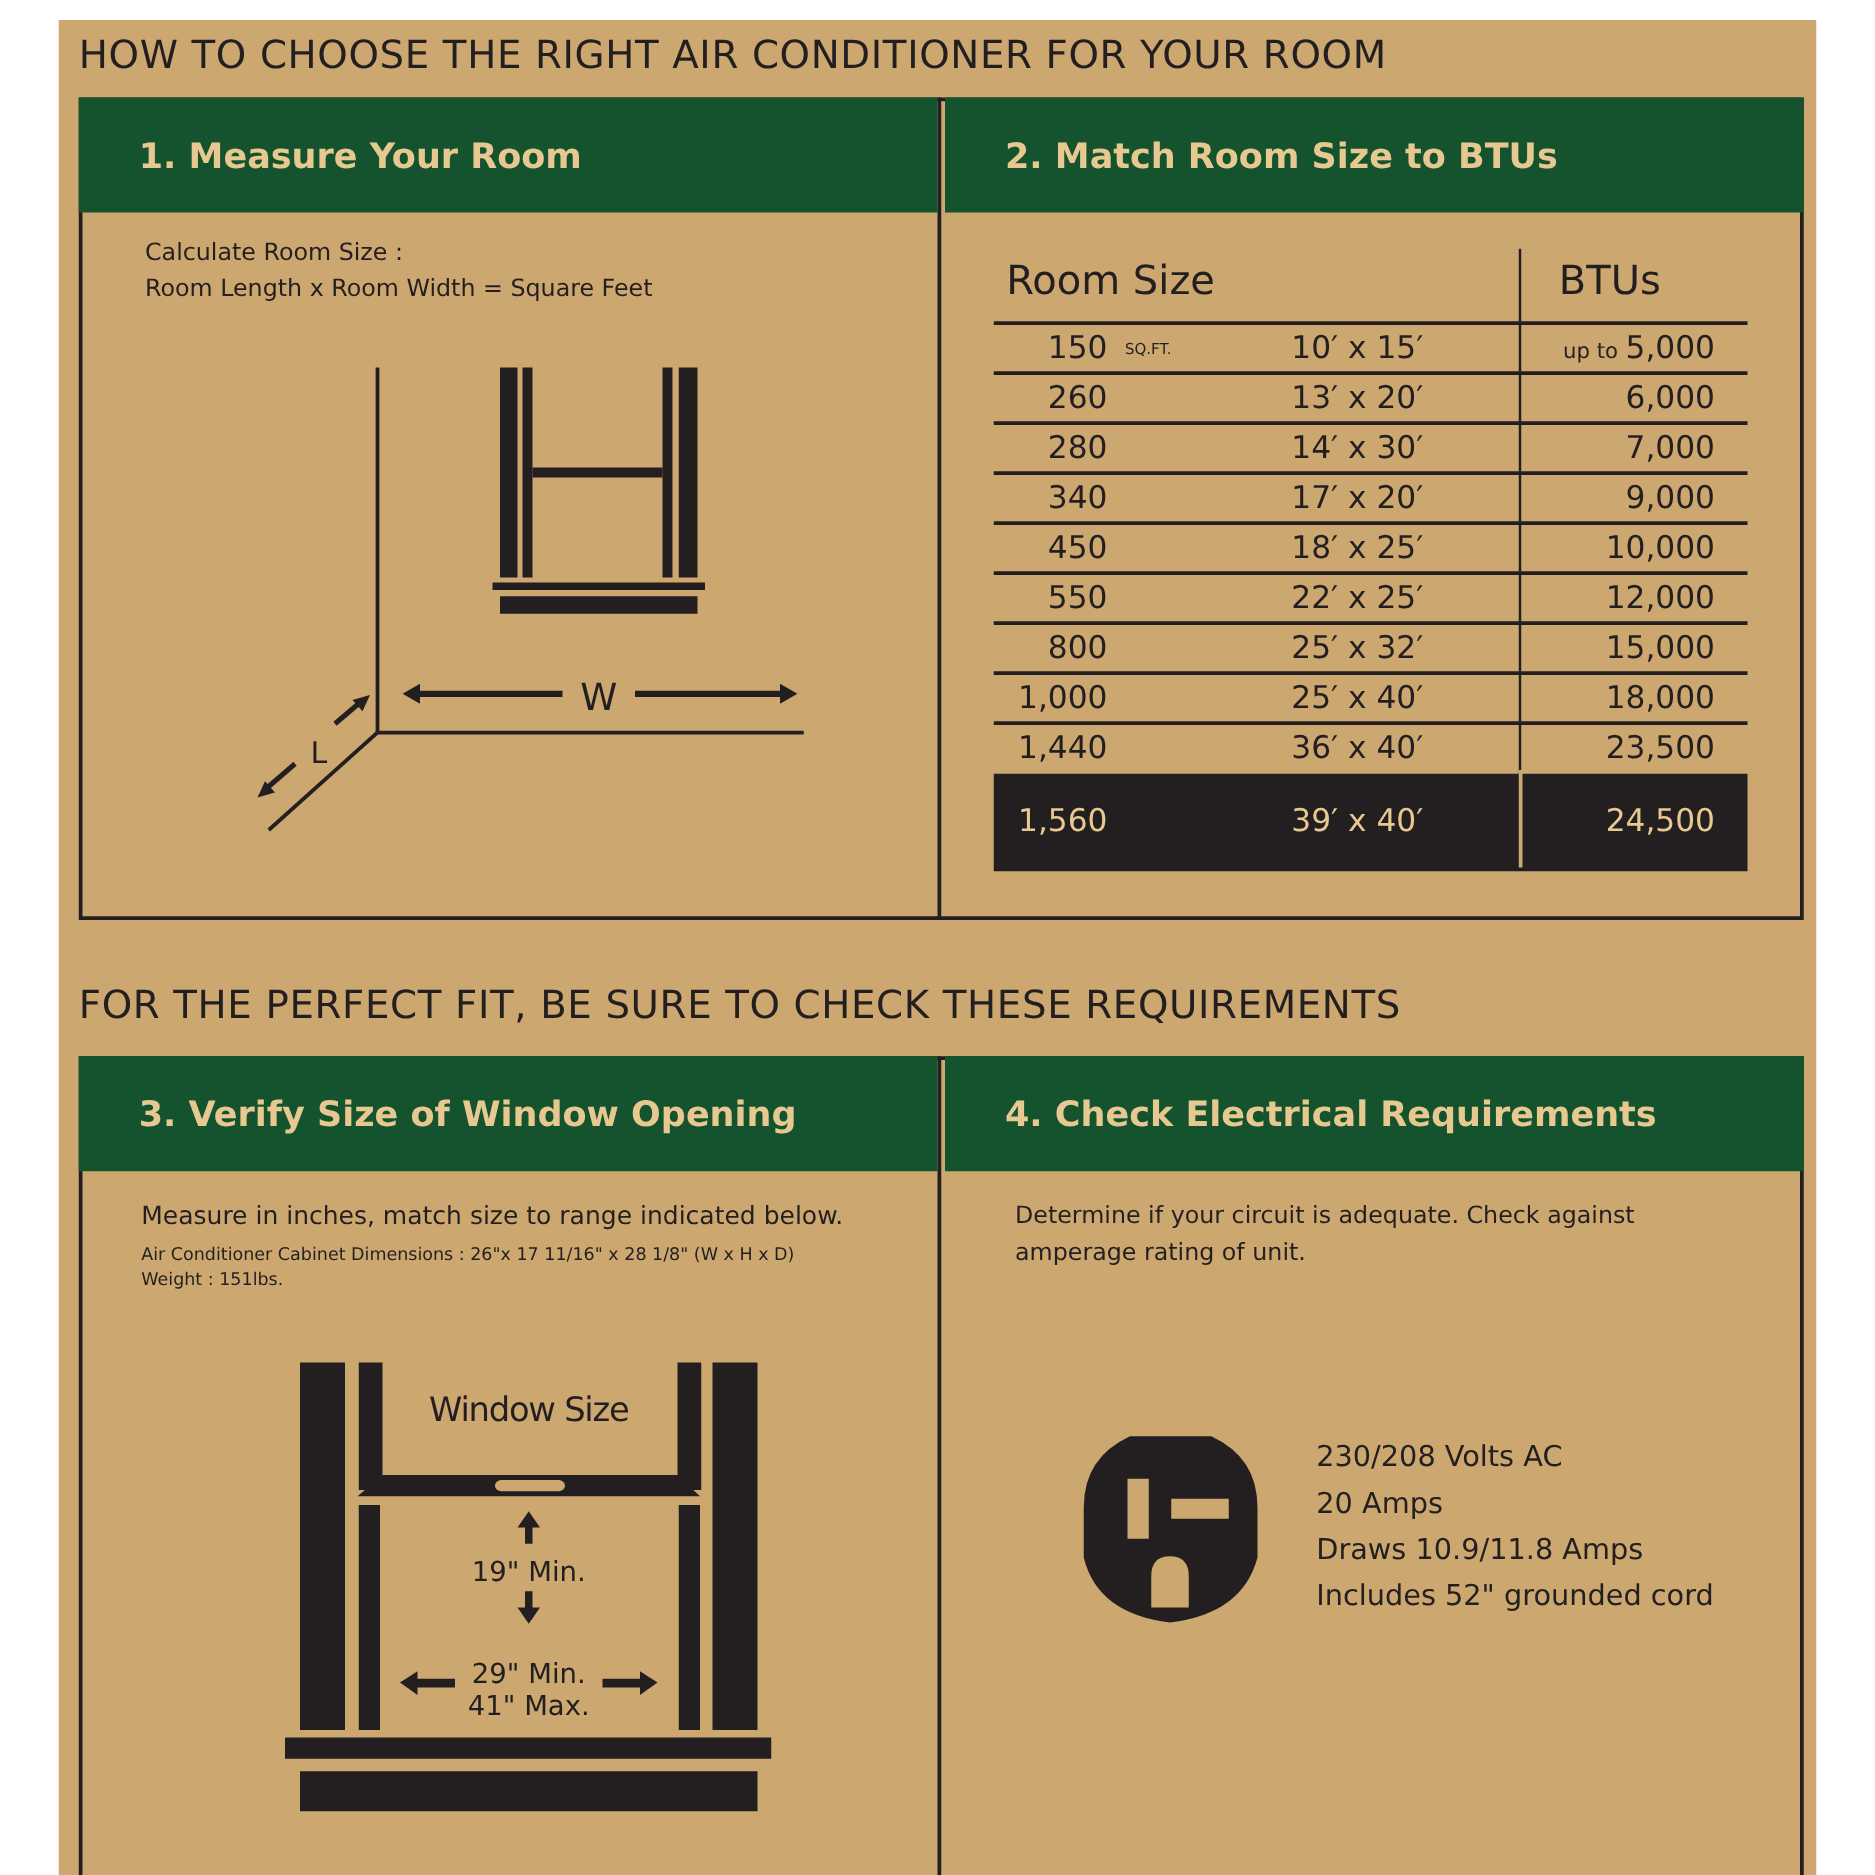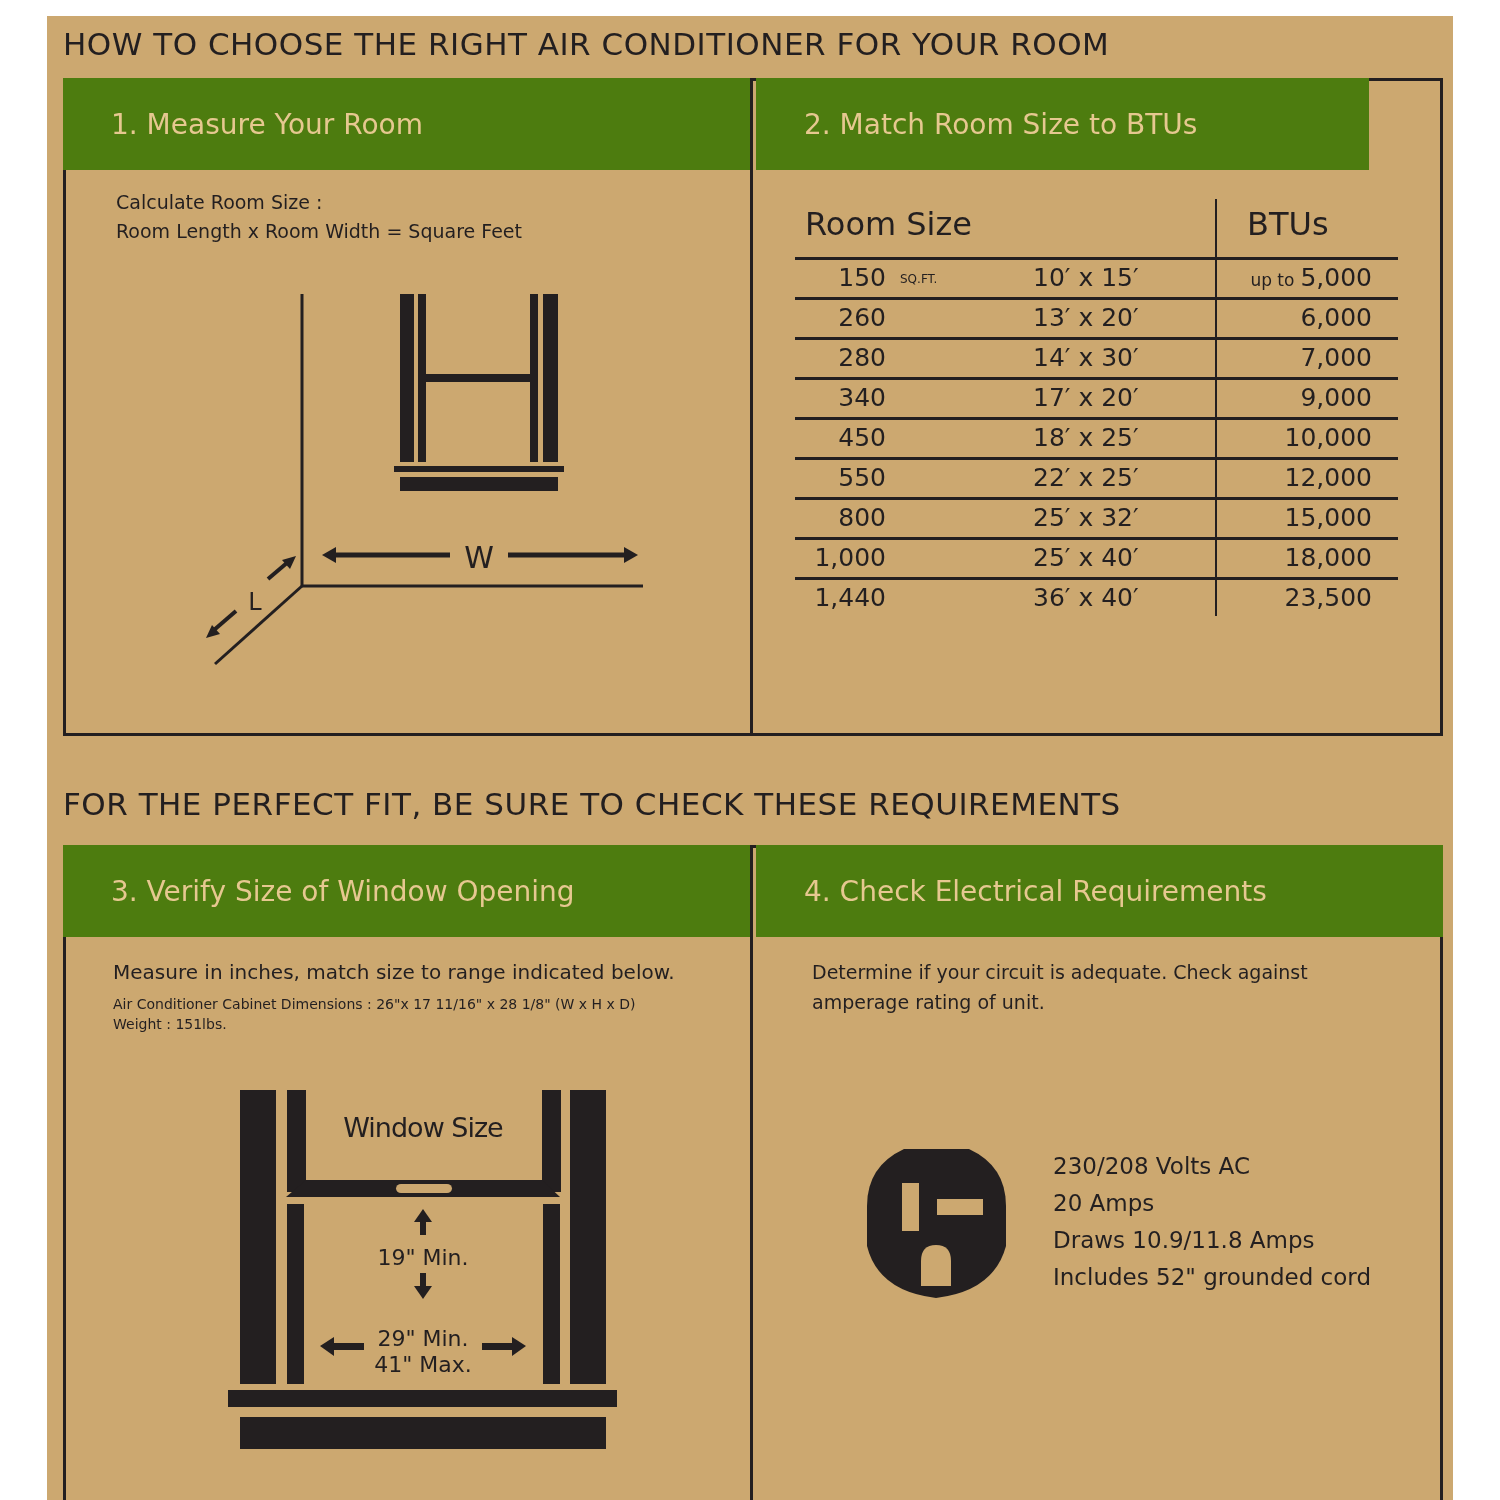--- a/index.html
+++ b/index.html
@@ -3,22 +3,22 @@
 <meta charset="utf-8">
 <style>
   html, body { margin:0; padding:0; background:#ffffff; }
   body { width:1500px; height:1500px; position:relative; overflow:hidden;
          font-family:"DejaVu Sans", "Liberation Sans", sans-serif; color:#231f20; }
   .page { position:absolute; left:47px; top:0; width:1406px; height:1500px; background:#cca870;margin-top:16px; }
   .section-title { position:absolute; left:16px; font-size:31px; letter-spacing:0.5px; color:#231f20;
                    font-family:"DejaVu Sans", sans-serif; white-space:nowrap; }
   .panel-box { position:absolute; border:3px solid #231f20; box-sizing:border-box; }
   .divider-v { position:absolute; width:3px; background:#231f20; }
-  .panel-head { position:absolute; background:#4d7c0f; color:#e6c890; font-size:28px;
-                display:flex; align-items:center; box-sizing:border-box; padding-left:48px; white-space:nowrap; }
+  .panel-head { position:absolute; background:#14532d; color:#e6c890; font-size:28px;
+                display:flex; align-items:center; box-sizing:border-box; padding-left:48px; white-space:nowrap;font-weight:bold; }
   .text { position:absolute; color:#231f20; white-space:nowrap; }
 
   
   .btu-table { position:absolute; left:748px; top:183px; width:603px; }
   .btu-hdr { position:relative; height:58px; border-bottom:3px solid #231f20; }
   .btu-hdr .h1 { position:absolute; left:10px; top:6px; font-size:32px; }
   .btu-hdr .h2 { position:absolute; left:452px; top:6px; font-size:32px; }
   .btu-row { position:relative; height:37px; border-bottom:3px solid #231f20; font-size:25px; }
   .btu-row .c1 { position:absolute; right:512px; top:3px; }
   .btu-row .unit { position:absolute; left:105px; top:12px; font-size:12px; }
@@ -38,21 +38,21 @@
 <div class="page">
 
   <div class="section-title" style="top:10px;">HOW TO CHOOSE THE RIGHT AIR CONDITIONER FOR YOUR ROOM</div>
 
   <div class="panel-box" style="left:16px; top:62px; width:1380px; height:658px;"></div>
   <div class="divider-v" style="left:703px; top:62px; height:658px;"></div>
 
   <div class="panel-head" style="left:16px; top:62px; width:687px; height:92px;">
     <span>1. Measure Your Room</span>
   </div>
-  <div class="panel-head" style="left:709px; top:62px; width:613px; height:92px;">
+  <div class="panel-head" style="left:709px; top:62px; width:687px; height:92px;">
     <span>2. Match Room Size to BTUs</span>
   </div>
 
   <div class="text" style="left:69px; top:175px; font-size:19px;">Calculate Room Size :</div>
   <div class="text" style="left:69px; top:204px; font-size:19px;">Room Length x Room Width = Square Feet</div>
 
   <svg style="position:absolute; left:143px; top:260px;" width="480" height="410" viewBox="0 0 480 410">
     <g fill="#231f20" stroke="#231f20">
 
       <line x1="112" y1="18" x2="112" y2="310" stroke-width="3"></line>
@@ -126,20 +126,25 @@
     </div>
     <div class="btu-row">
       <span class="c1">1,000</span>
       <span class="c2">25′ x 40′</span>
       <span class="c3">18,000</span>
     </div>
     <div class="btu-row" style="border-bottom:none;">
       <span class="c1">1,440</span>
       <span class="c2">36′ x 40′</span>
       <span class="c3">23,500</span>
+    </div>
+    <div class="btu-row hl">
+      <span class="c1">1,560</span>
+      <span class="c2">39′ x 40′</span>
+      <span class="c3">24,500</span>
     </div>
     <div class="btu-vline-hl"></div>
   </div>
 
   <div class="section-title" style="top:770px;">FOR THE PERFECT FIT, BE SURE TO CHECK THESE REQUIREMENTS</div>
 
   <div class="panel-box" style="left:16px; top:829px; width:1380px; height:658px;"></div>
   <div class="divider-v" style="left:703px; top:829px; height:658px;"></div>
 
   <div class="panel-head" style="left:16px; top:829px; width:687px; height:92px;">

